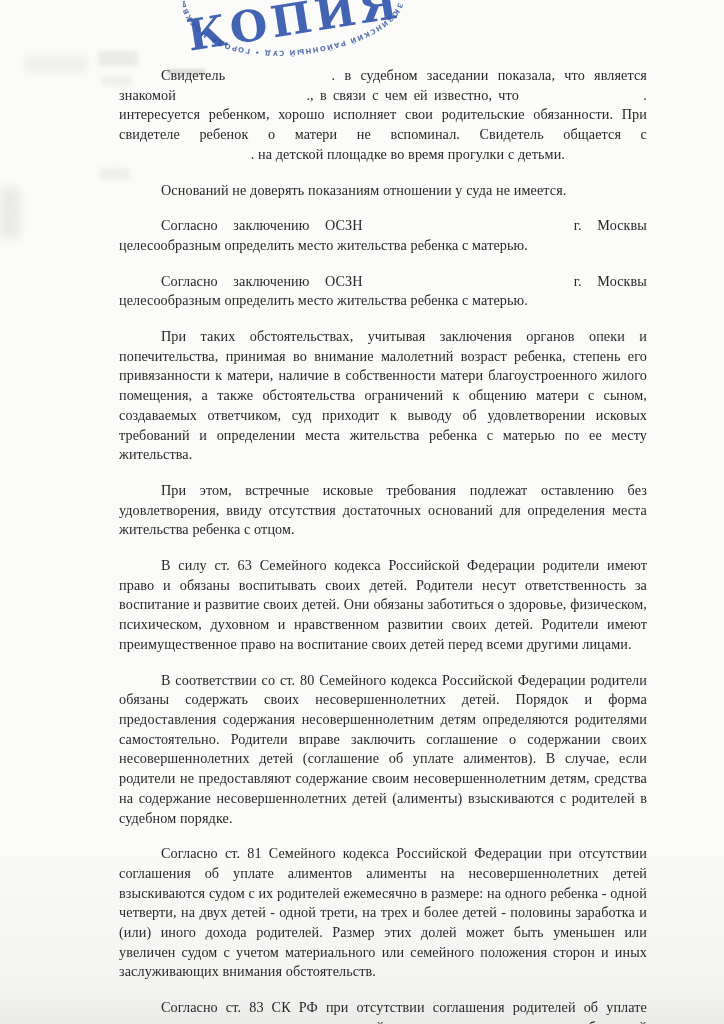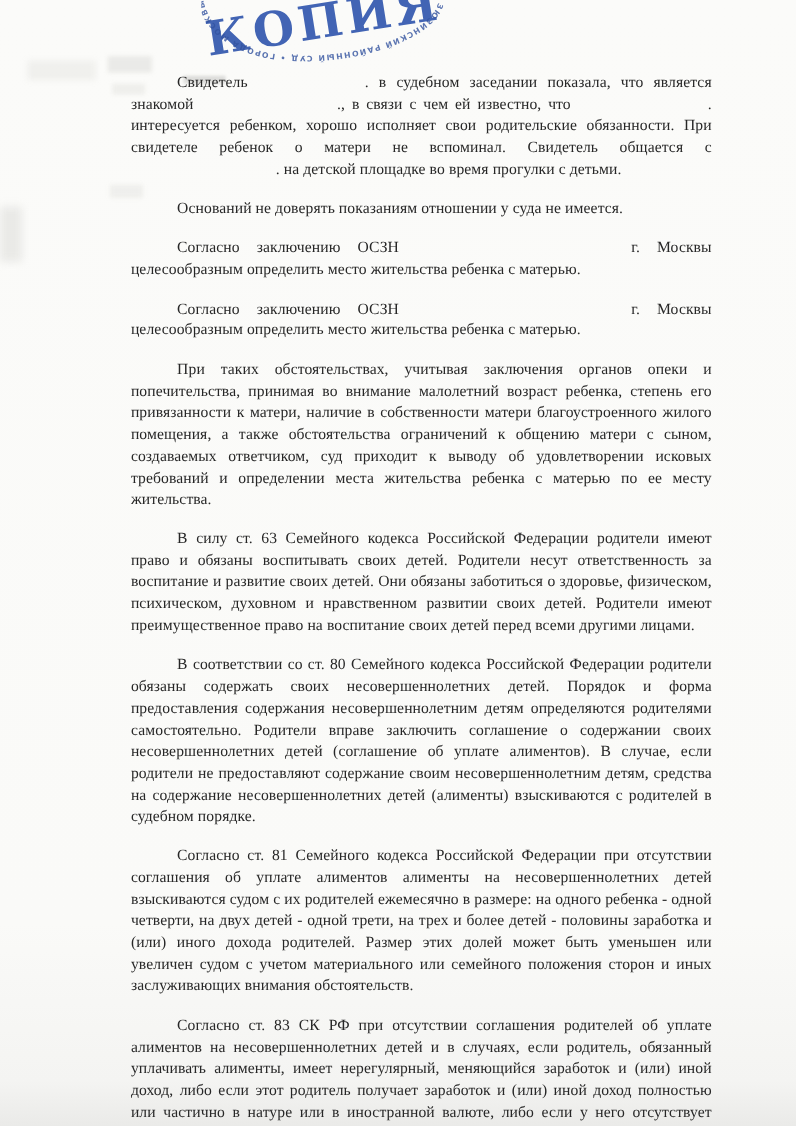--- a/index.html
+++ b/index.html
@@ -88,20 +88,21 @@
     </p>
 
     <p>
       <span>Согласно заключению ОСЗН</span>
       <span class="gap g-180"></span>
       <span>г. Москвы целесообразным определить место жительства ребенка с матерью.</span>
     </p>
 
     <p>При таких обстоятельствах, учитывая заключения органов опеки и попечительства, принимая во внимание малолетний возраст ребенка, степень его привязанности к матери, наличие в собственности матери благоустроенного жилого помещения, а также обстоятельства ограничений к общению матери с сыном, создаваемых ответчиком, суд приходит к выводу об удовлетворении исковых требований и определении места жительства ребенка с матерью по ее месту жительства.</p>
 
+    <p>При этом, встречные исковые требования подлежат оставлению без удовлетворения, ввиду отсутствия достаточных оснований для определения места жительства ребенка с отцом.</p>
 
     <p>В силу ст. 63 Семейного кодекса Российской Федерации родители имеют право и обязаны воспитывать своих детей. Родители несут ответственность за воспитание и развитие своих детей. Они обязаны заботиться о здоровье, физическом, психическом, духовном и нравственном развитии своих детей. Родители имеют преимущественное право на воспитание своих детей перед всеми другими лицами.</p>
 
     <p>В соответствии со ст. 80 Семейного кодекса Российской Федерации родители обязаны содержать своих несовершеннолетних детей. Порядок и форма предоставления содержания несовершеннолетним детям определяются родителями самостоятельно. Родители вправе заключить соглашение о содержании своих несовершеннолетних детей (соглашение об уплате алиментов). В случае, если родители не предоставляют содержание своим несовершеннолетним детям, средства на содержание несовершеннолетних детей (алименты) взыскиваются с родителей в судебном порядке.</p>
 
     <p>Согласно ст. 81 Семейного кодекса Российской Федерации при отсутствии соглашения об уплате алиментов алименты на несовершеннолетних детей взыскиваются судом с их родителей ежемесячно в размере: на одного ребенка - одной четверти, на двух детей - одной трети, на трех и более детей - половины заработка и (или) иного дохода родителей. Размер этих долей может быть уменьшен или увеличен судом с учетом материального или семейного положения сторон и иных заслуживающих внимания обстоятельств.</p>
 
     <p>Согласно ст. 83 СК РФ при отсутствии соглашения родителей об уплате алиментов на несовершеннолетних детей и в случаях, если родитель, обязанный уплачивать алименты, имеет нерегулярный, меняющийся заработок и (или) иной доход, либо если этот родитель получает заработок и (или) иной доход полностью или частично в натуре или в иностранной валюте, либо если у него отсутствует заработок и (или) иной доход, а также в других случаях, если взыскание алиментов в долевом отношении к заработку и (или) иному доходу родителя невозможно, затруднительно или существенно нарушает интересы одной из сторон, суд вправе определить размер алиментов, взыскиваемых ежемесячно, в твердой денежной сумме или одновременно в долях (в соответствии со статьей 81 настоящего Кодекса) и в твердой денежной сумме.</p>
 
     <p>Размер твердой денежной суммы определяется судом исходя из максимально возможного сохранения ребенку прежнего уровня его обеспечения с учетом материального и семейного положения сторон и других заслуживающих внимания обстоятельств.</p>

